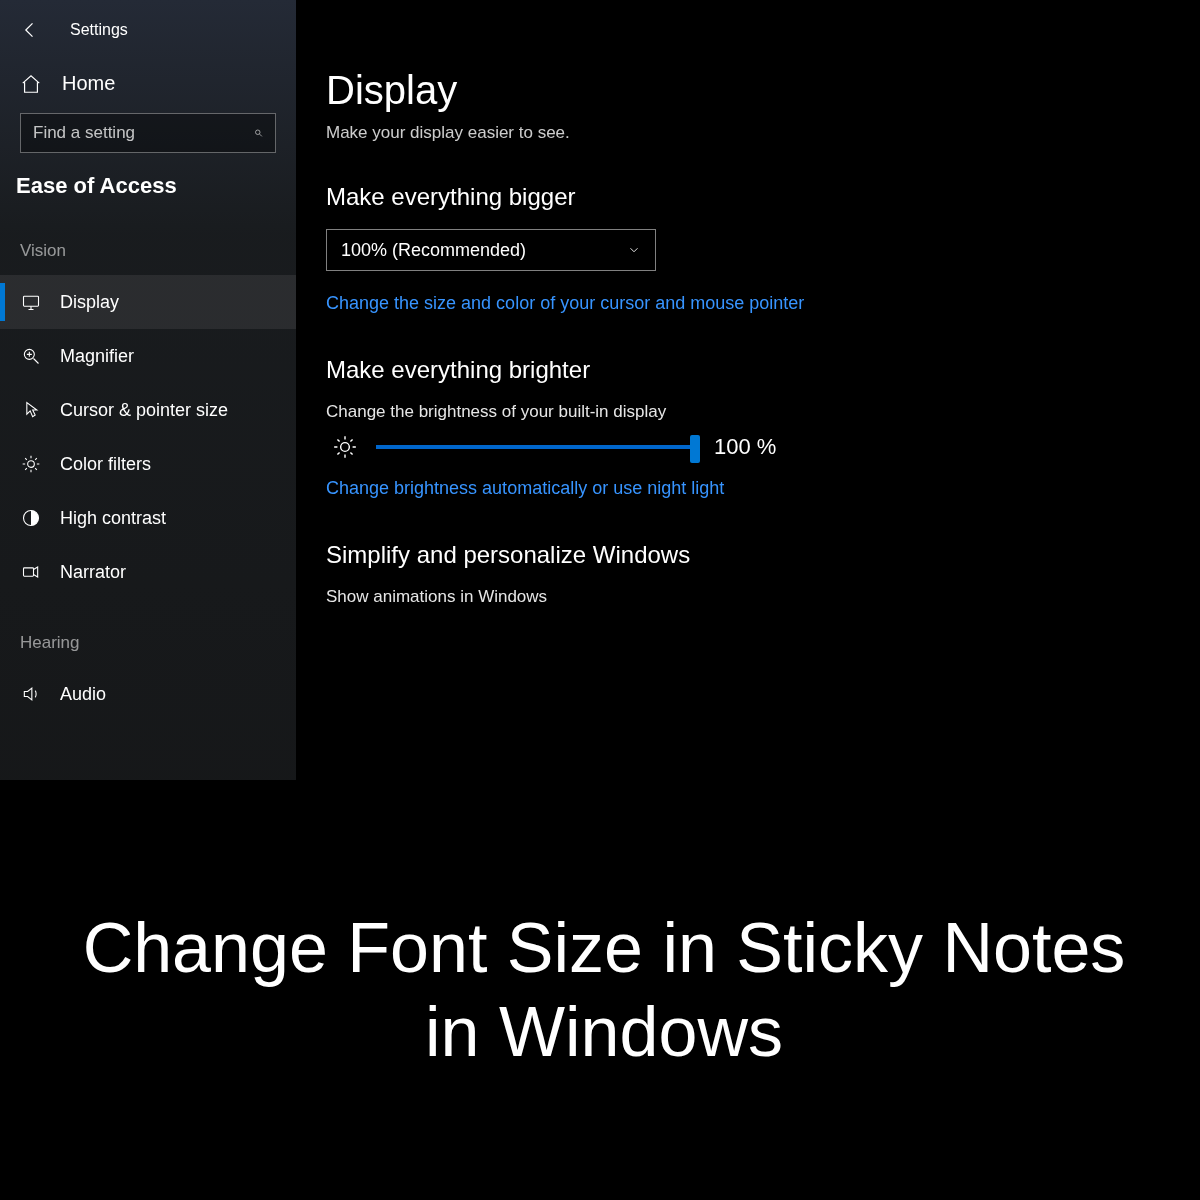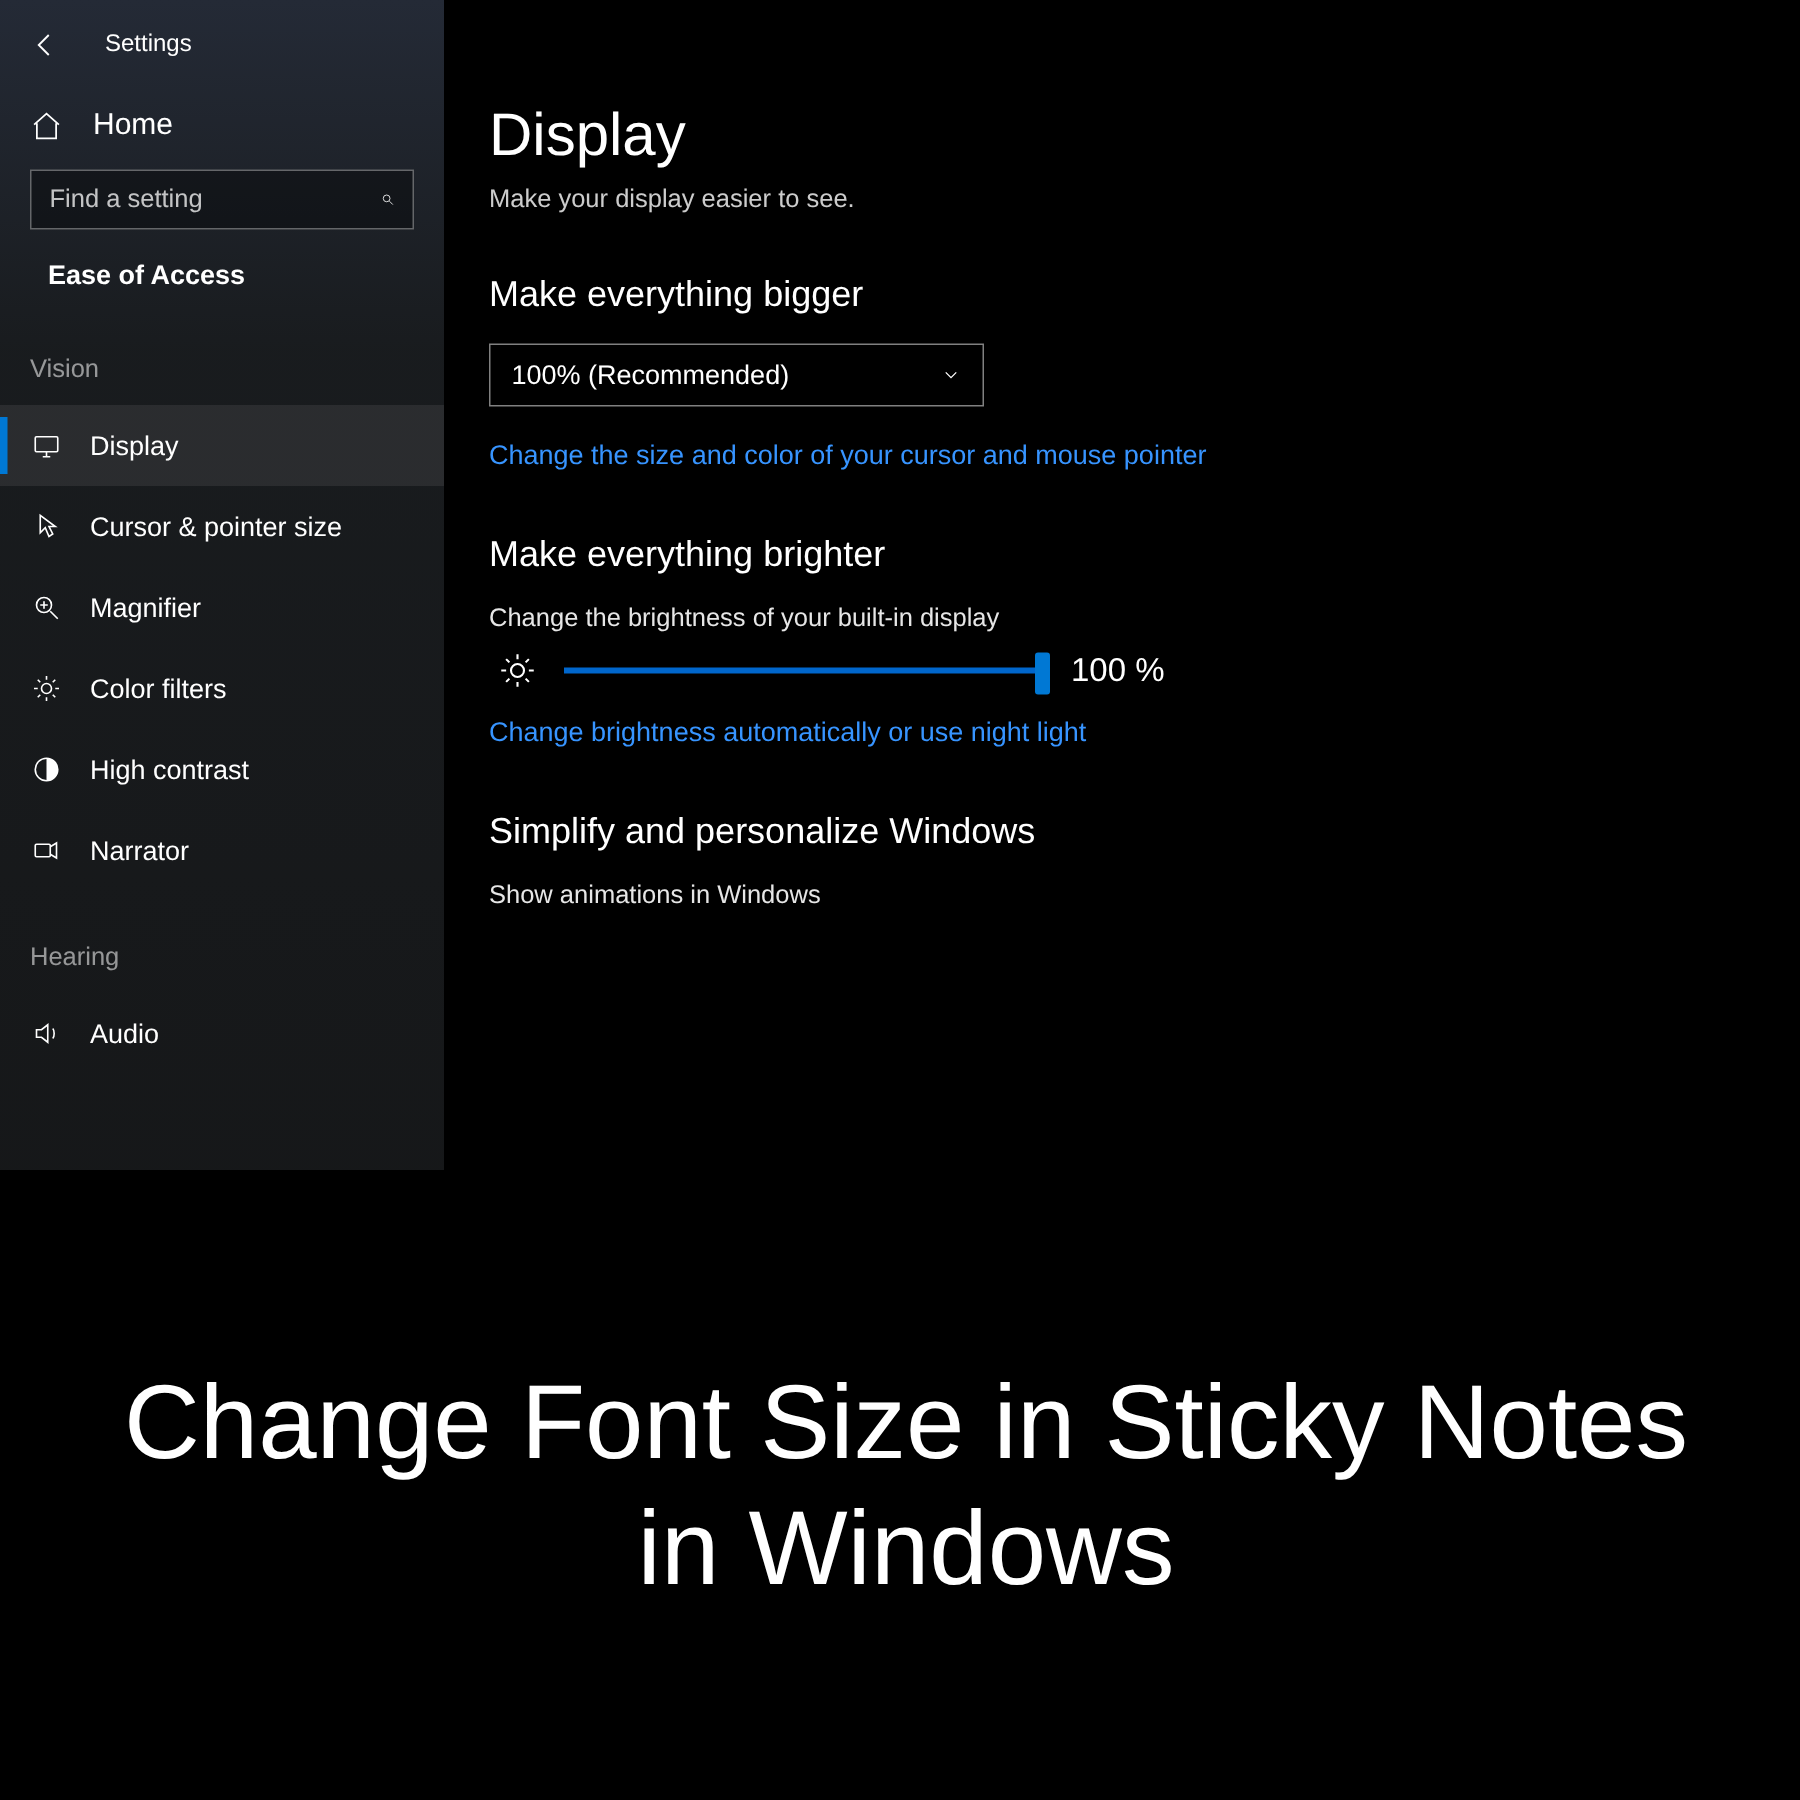--- a/index.html
+++ b/index.html
@@ -71,22 +71,22 @@
     color: #fff;
     font-size: 17px;
     font-family: inherit;
   }
   .search-box input::placeholder { color: rgba(255,255,255,0.75); }
   .search-icon {
     width: 16px; height: 16px;
     stroke: #fff; fill: none; stroke-width: 1.5;
   }
   .section-label {
-    padding: 0 20px 8px 32px;
-    font-size: 18px;
+    padding: 0 20px 8px 16px;
+    font-size: 22px;
     font-weight: 600;
     color: #fff;
   }
   .group-label {
     padding: 34px 20px 14px 20px;
     font-size: 17px;
     color: rgba(255,255,255,0.55);
   }
   .nav-item {
     display: flex;
@@ -267,34 +267,34 @@
             <rect x="3" y="5" width="18" height="12" rx="1"></rect>
             <path d="M9 21h6 M12 17v4"></path>
           </svg>
       </span>
       <span>Display</span>
     </div>
 
     <div class="nav-item">
       <span class="icon">
         <svg viewBox="0 0 24 24" width="20" height="20">
-            <path d="M7 3 L7 17 L11 13 L14 20 L17 18 L14 12 L19 12 Z"></path>
-          </svg>
-      </span>
-      <span>Cursor &amp; pointer size</span>
-    </div>
-
-    <div class="nav-item">
-      <span class="icon">
-        <svg viewBox="0 0 24 24" width="20" height="20">
             <circle cx="10" cy="10" r="6"></circle>
             <path d="M15 15 L21 21 M7 10h6 M10 7v6"></path>
           </svg>
       </span>
       <span>Magnifier</span>
+    </div>
+
+    <div class="nav-item">
+      <span class="icon">
+        <svg viewBox="0 0 24 24" width="20" height="20">
+            <path d="M7 3 L7 17 L11 13 L14 20 L17 18 L14 12 L19 12 Z"></path>
+          </svg>
+      </span>
+      <span>Cursor &amp; pointer size</span>
     </div>
 
     <div class="nav-item">
       <span class="icon">
         <svg viewBox="0 0 24 24" width="20" height="20">
             <circle cx="12" cy="12" r="4"></circle>
             <path d="M12 2v3M12 19v3M2 12h3M19 12h3M5 5l2 2M17 17l2 2M5 19l2-2M17 7l2-2"></path>
           </svg>
       </span>
       <span>Color filters</span>

